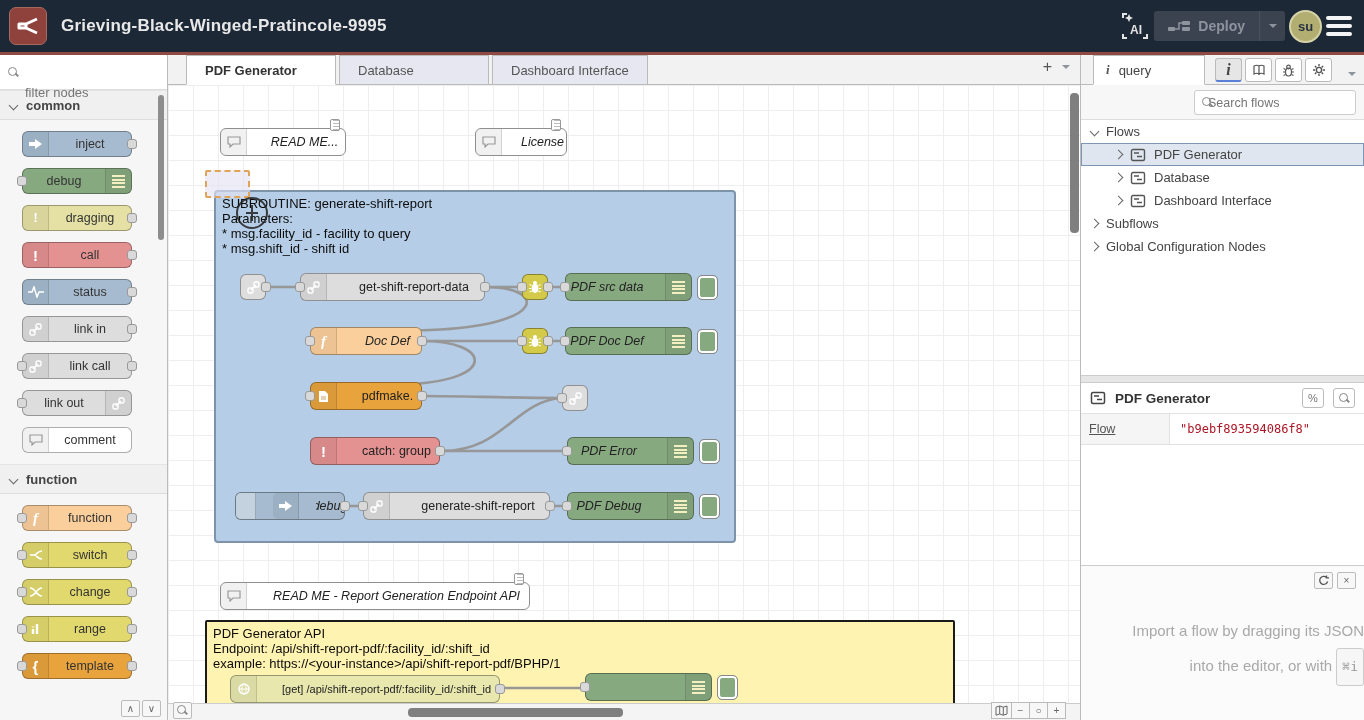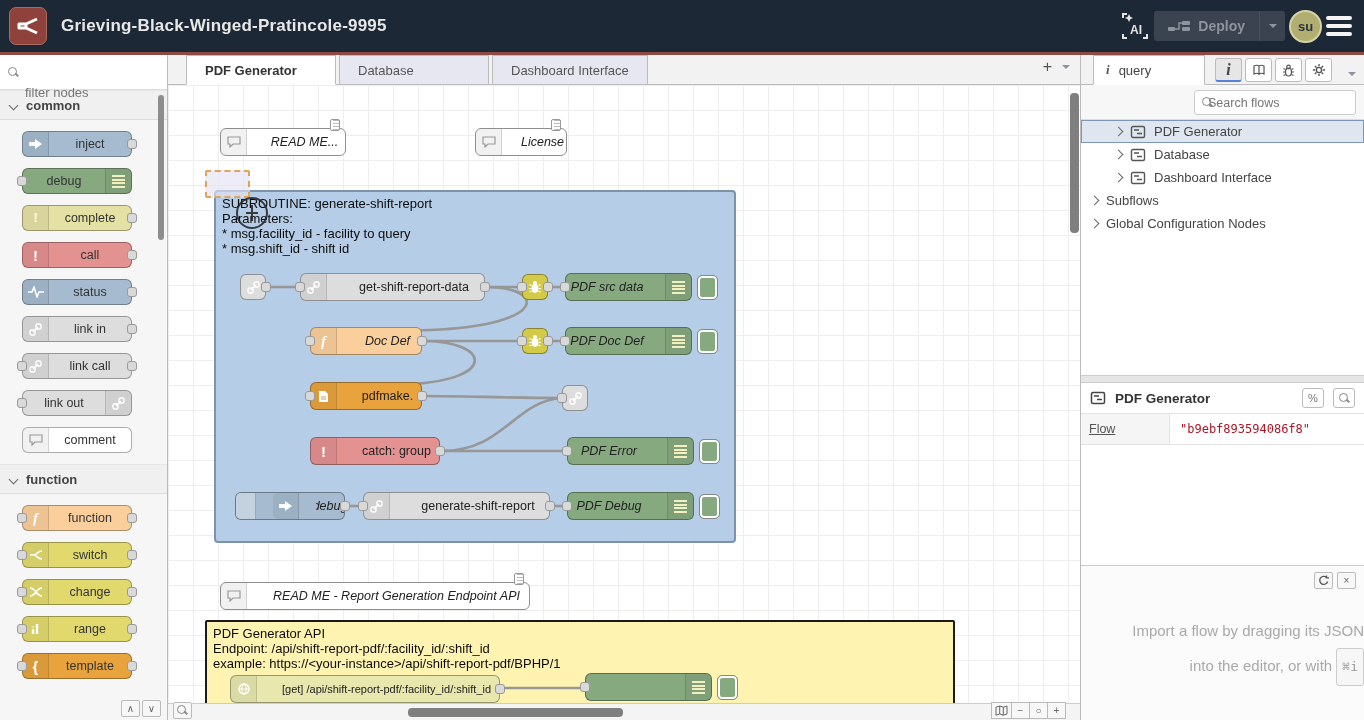--- a/index.html
+++ b/index.html
@@ -162,21 +162,21 @@
   </div>
   <div class="pi" style="background:#87a980">
     <span class="port l"></span>
       <span class="plbl">debug</span>
     <span class="isec r">
         <span class="dbg-ic"></span>
       </span>
   </div>
   <div class="pi" style="background:#e5e1a4">
     <span class="isec l" style="color:#fff;font-weight:bold">!</span>
-    <span class="plbl">complete</span>
+    <span class="plbl">dragging</span>
       <span class="port r"></span>
   </div>
   <div class="pi" style="background:#e49191">
     <span class="isec l" style="color:#fff;font-weight:bold;font-size:15px">!</span>
     <span class="plbl">call</span>
       <span class="port r"></span>
   </div>
   <div class="pi" style="background:#a6bbcf">
     <span class="isec l">
         <svg width="16" height="12">
@@ -565,20 +565,24 @@
 
   <div class="sb-search">
     <div class="sf-box">
       <span class="mag"></span>
       <input placeholder="Search flows" style="">
 
     </div>
   </div>
 
   <div class="tree">
+    <div class="trow">
+      <span class="chev d"></span>
+      <span>Flows</span>
+    </div>
     <div class="trow sel">
       <span class="ind"></span>
         <span class="chev r"></span>
       <svg class="flow-ic" width="16" height="14">
           <rect x="1.5" y="1.5" width="13" height="11" rx="1.5" fill="none" stroke="#555" stroke-width="1.4"></rect>
           <path d="M4 5h5M7 8.5h5" stroke="#555" stroke-width="1.3"></path>
         </svg>
       <span>PDF Generator</span>
     </div>
     <div class="trow">

